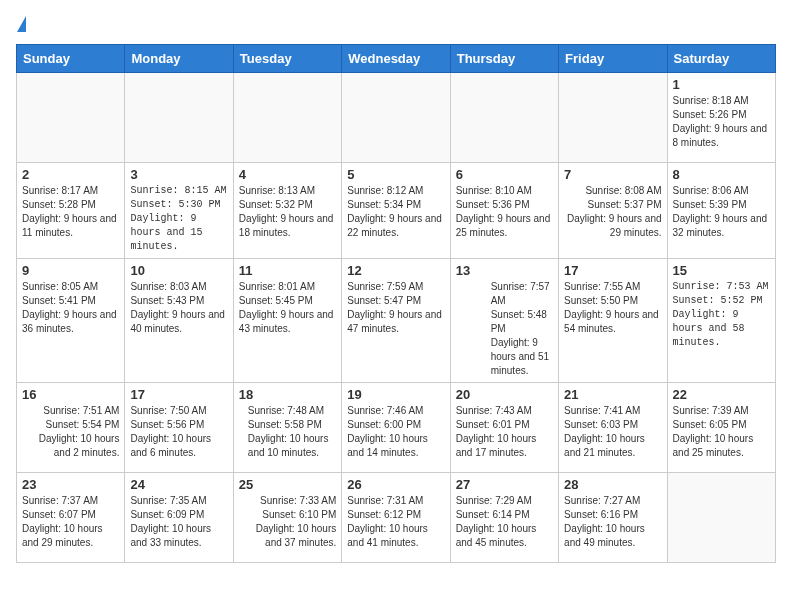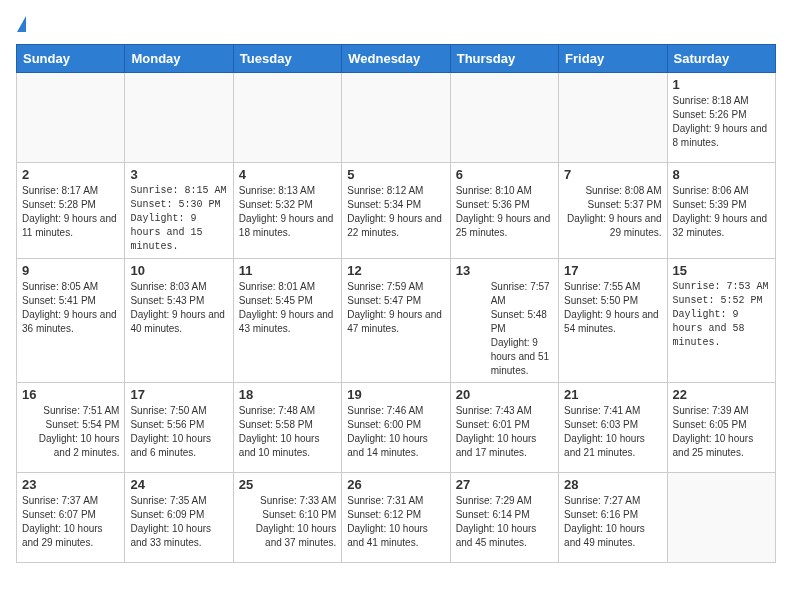--- a/index.html
+++ b/index.html
@@ -235,21 +235,21 @@
 Daylight: 10 hours and 2 minutes.</div>
         </td>
         <td>
           <span class="day-number">17</span>
           <div class="day-info" style="white-space: pre-line;">Sunrise: 7:50 AM
 Sunset: 5:56 PM
 Daylight: 10 hours and 6 minutes.</div>
         </td>
         <td>
           <span class="day-number">18</span>
-          <div class="day-info" style="white-space: pre-line;">Sunrise: 7:48 AM
+          <div class="day-info" style="white-space: pre-line; margin-left: 9px;">Sunrise: 7:48 AM
 Sunset: 5:58 PM
 Daylight: 10 hours and 10 minutes.</div>
         </td>
         <td>
           <span class="day-number">19</span>
           <div class="day-info" style="white-space: pre-line;">Sunrise: 7:46 AM
 Sunset: 6:00 PM
 Daylight: 10 hours and 14 minutes.</div>
         </td>
         <td>

